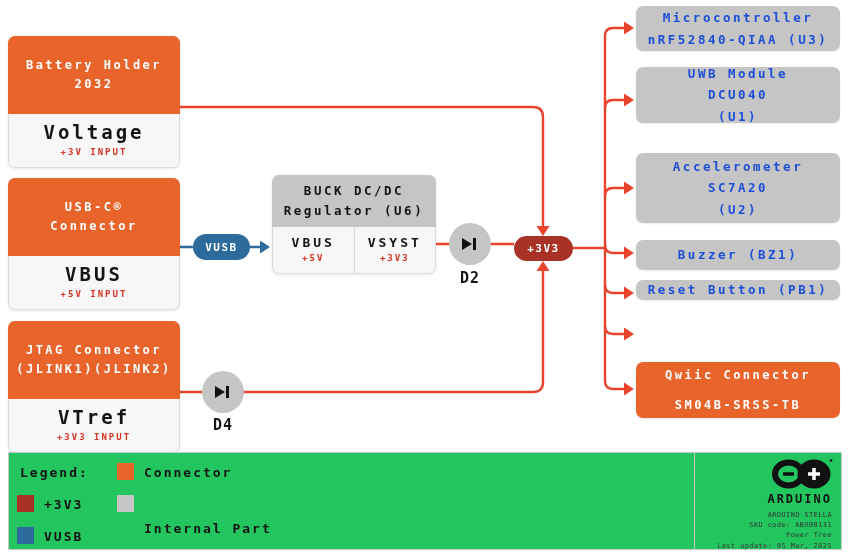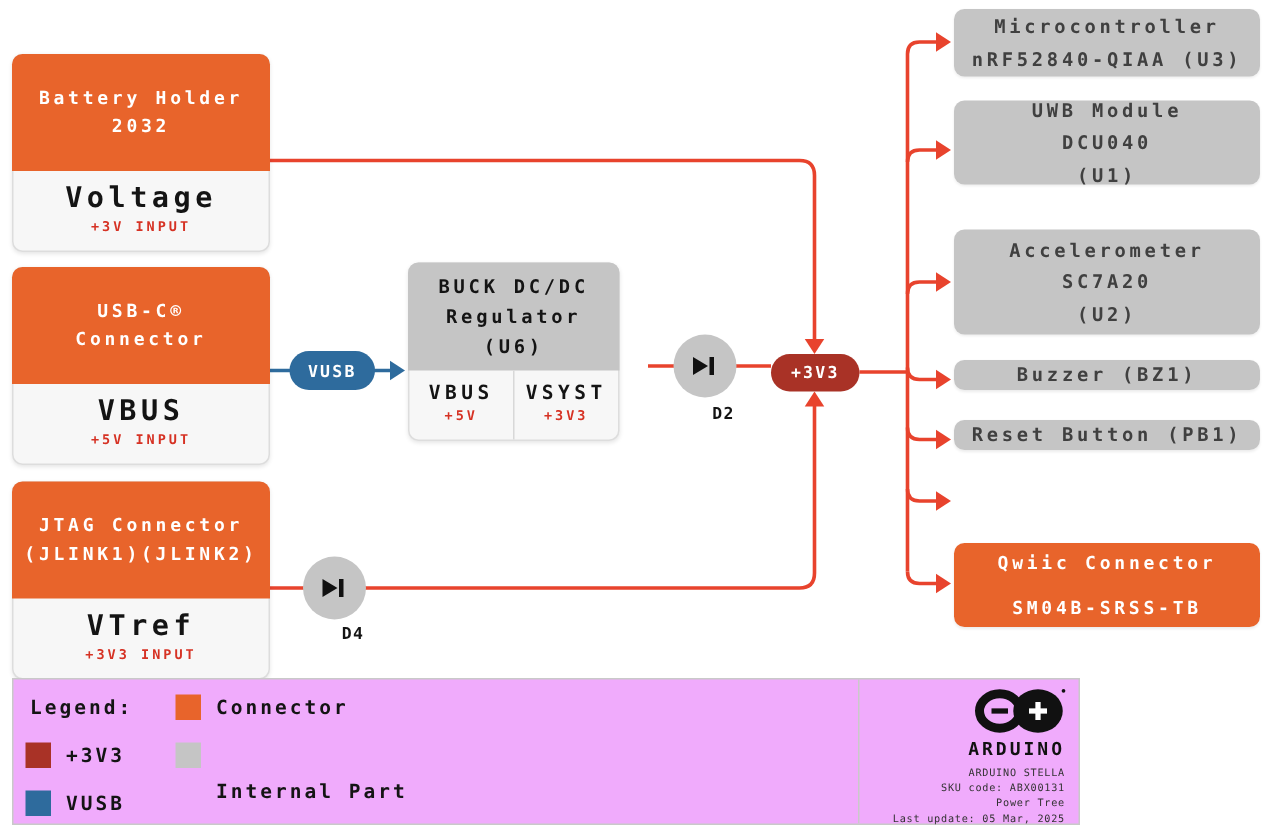--- a/index.html
+++ b/index.html
@@ -24,21 +24,21 @@
   .src-body { text-align:center; padding:7px 2px 10px; }
   .sig   { font-size:19px; font-weight:bold; color:#141414; letter-spacing:3px; }
   .note  { font-size:9px;  font-weight:bold; color:#D63224; letter-spacing:2px; margin-top:4px; }
 
   .box-battery { top:36px; }
   .box-usbc    { top:178px; }
   .box-jtag    { top:321px; }
 
   
   .reg-box {
-    position:absolute; left:272px; top:175px; width:141px; background:#f7f7f7;
+    position:absolute; left:272px; top:175px; width:164px; background:#f7f7f7;
     border:1px solid #ddd; border-radius:7px; box-sizing:border-box;
     box-shadow:0 1px 3px rgba(0,0,0,.10);
   }
   .reg-head {
     margin:-1px -1px 0; padding:6px 2px; border-radius:7px 7px 0 0;
     background:#C5C5C5; color:#141414; text-align:center;
     font-weight:bold; font-size:12.5px; line-height:1.6; letter-spacing:2.5px;
   }
   .reg-cells { display:flex; }
   .reg-cell  { flex:1; text-align:center; padding:8px 2px 10px; }
@@ -56,46 +56,46 @@
   .pill-3v3  { left:514px; top:236px; width:59px; height:25px; background:#A93226; }
 
   
   .diode {
     position:absolute; width:42px; height:42px; border-radius:50%;
     background:#C5C5C5; display:flex; align-items:center; justify-content:center; z-index:2;
   }
   .diode-d2 { left:449px; top:223px; }
   .diode-d4 { left:202px; top:371px; }
   .diode-label {
-    position:absolute; font-size:11px; font-weight:bold; color:#141414;
-    letter-spacing:1px; text-align:right; width:40px; z-index:2;
+    position:absolute; font-size:15px; font-weight:bold; color:#141414;
+    letter-spacing:1px; text-align:center; width:40px; z-index:2;
   }
   .label-d2 { left:450px; top:269px; }
   .label-d4 { left:203px; top:416px; }
 
   
   .load-box {
     position:absolute; left:636px; width:204px; background:#C5C5C5;
     border-radius:7px; display:flex; flex-direction:column; justify-content:center;
-    text-align:center; font-weight:bold; color:#404040;
+    text-align:center; font-weight:bold; color:#1d4ed8;
     font-size:12.5px; line-height:1.7; letter-spacing:2.5px;
     box-shadow:0 1px 2px rgba(0,0,0,.08);
   }
   .load-mcu    { top:6px;   height:45px; }
   .load-uwb    { top:67px;  height:56px; }
   .load-accel  { top:153px; height:70px; }
-  .load-buzzer { top:240px; height:20px; }
+  .load-buzzer { top:240px; height:30px; }
   .load-reset  { top:280px; height:20px; }
   .load-led    { top:321px; height:26px; }
   .load-qwiic  { top:362px; height:56px; background:#E8642B; color:#fff; font-size:12px;gap:10px; }
 
   
   .bottom-bar {
-    position:absolute; left:8px; top:452px; width:712px; height:98px;
-    border:1.5px solid #c9c9c9; background:#f0abfc; box-sizing:border-box;
+    position:absolute; left:8px; top:452px; width:834px; height:98px;
+    border:1.5px solid #c9c9c9; background:#22c55e; box-sizing:border-box;
   }
   .legend-title {
     position:absolute; left:11px; top:12px;
     font-size:13px; font-weight:bold; letter-spacing:2px; color:#141414;
   }
   .legend-swatch { position:absolute; width:17px; height:17px; }
   .sw-3v3  { left:8px;   top:42px; background:#A93226; }
   .sw-vusb { left:8px;   top:74px; background:#2E6B9D; }
   .sw-conn { left:108px; top:10px; background:#E8642B; }
   .sw-int  { left:108px; top:42px; background:#C5C5C5; }

